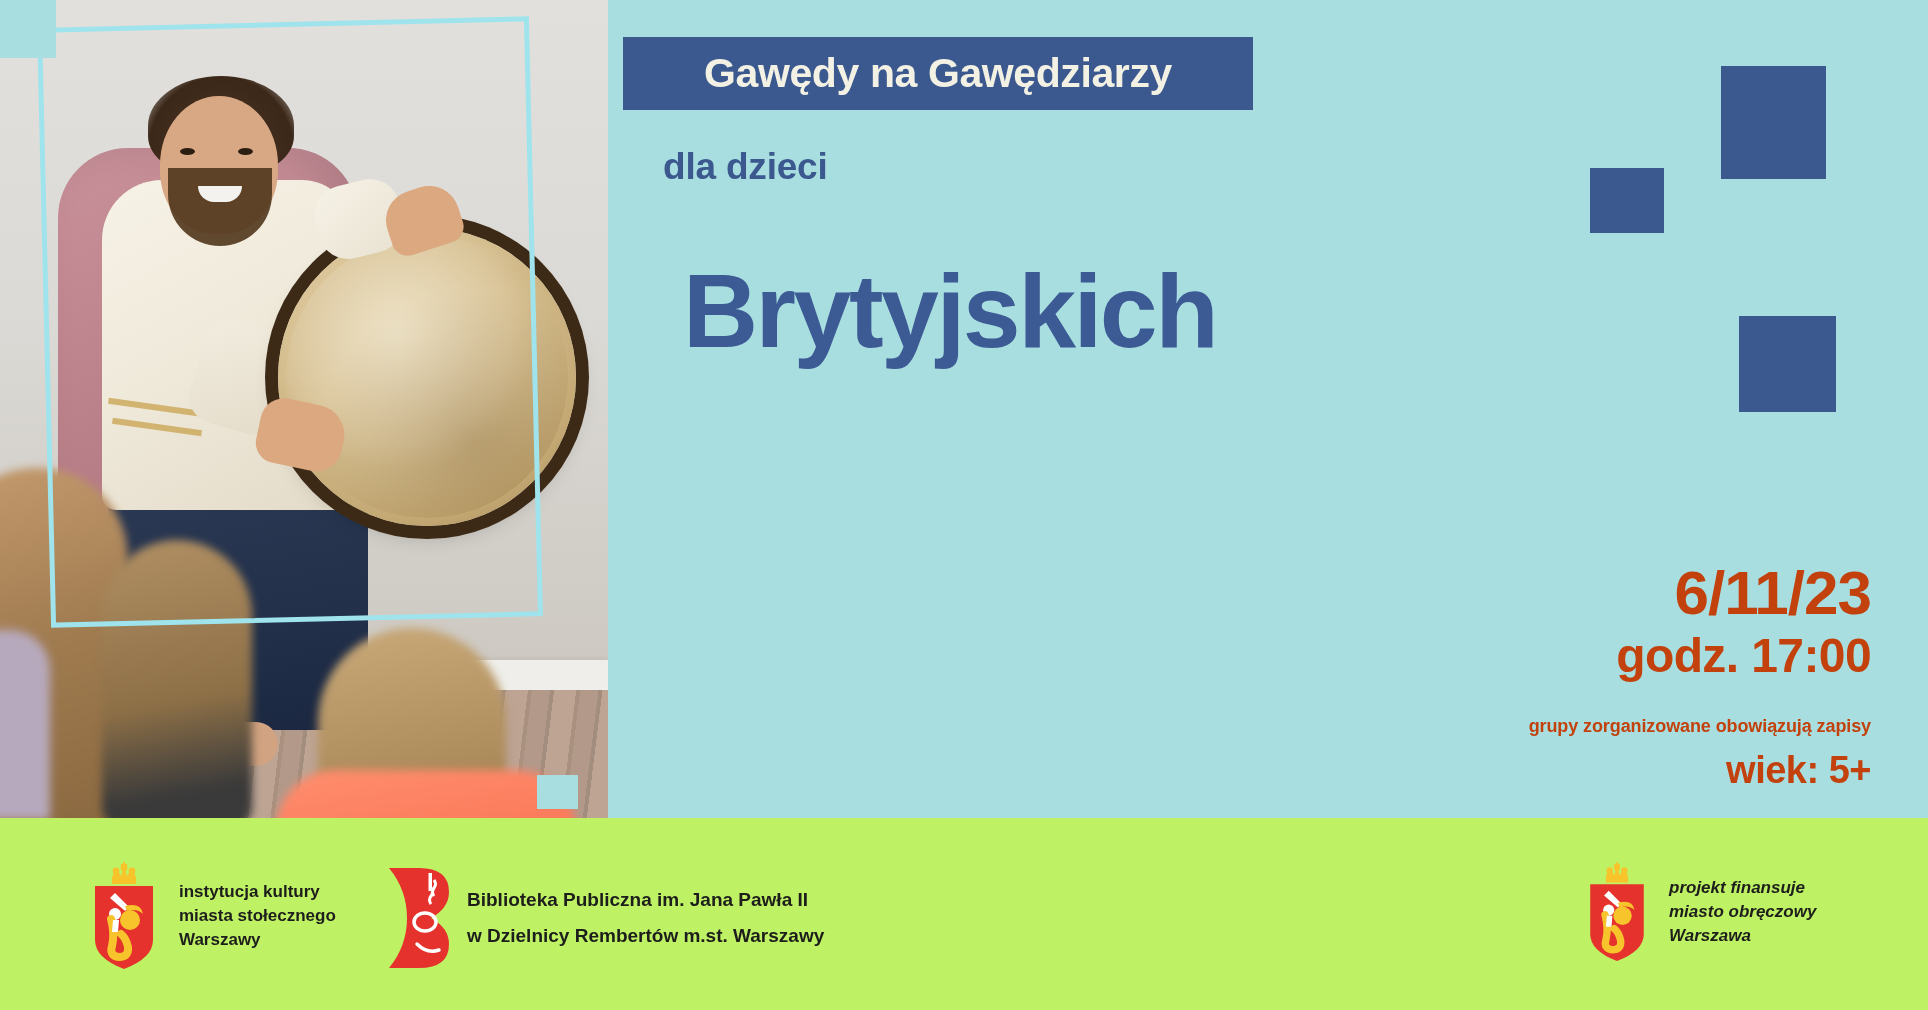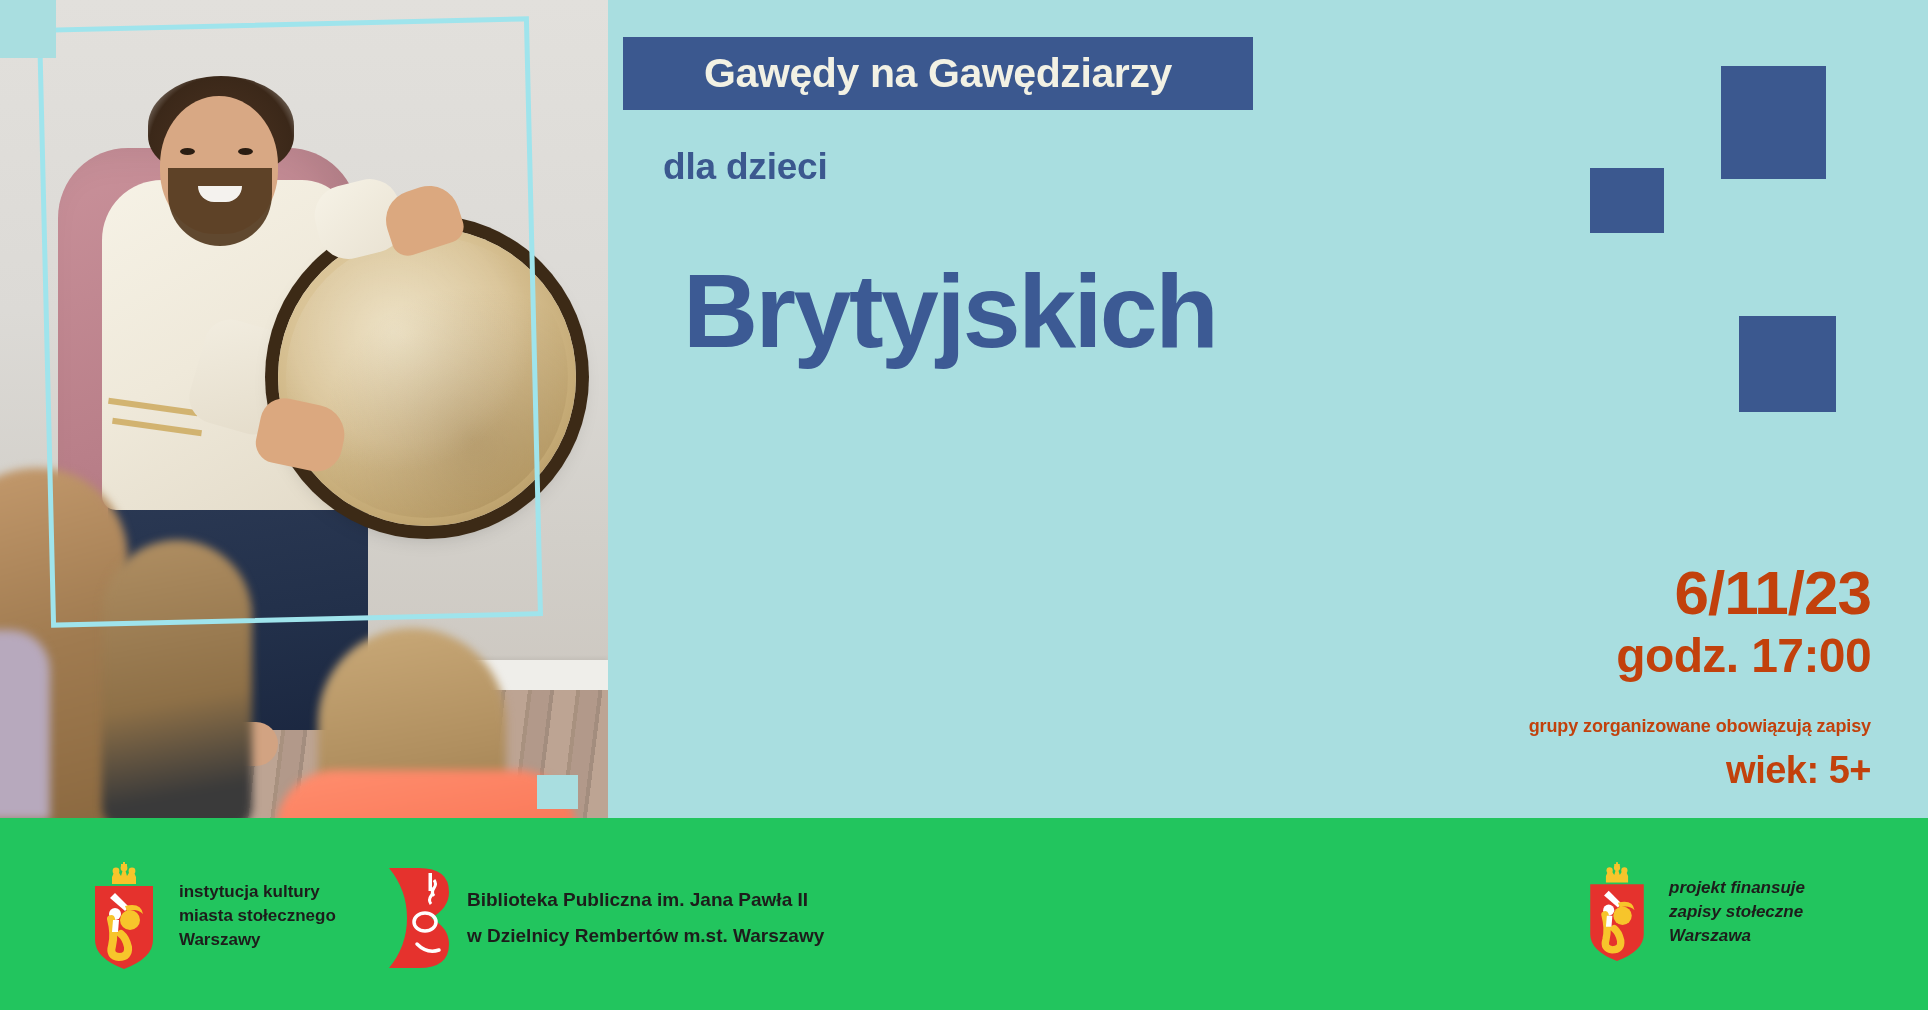--- a/index.html
+++ b/index.html
@@ -301,21 +301,21 @@
     font-weight:bold;
     margin-top:12px;
     letter-spacing:-0.5px;
   }
 
   
   .footer {
     position:absolute;
     left:0; top:818px;
     width:1928px; height:192px;
-    background:#22c55e;
+    background:#bef264;
   }
   .logo-group {
     position:absolute;
     display:flex; align-items:center; gap:16px;
   }
   .logo-g1 { left:85px; top:44px; }
   .logo-g2 { left:385px; top:48px; }
   .logo-g3 { left:1581px; top:44px;font-style:italic; }
 
   .logo-text {
@@ -473,20 +473,20 @@
             <path d="M40 44 Q56 40 58 52 Q52 46 42 49 Z" fill="#f7c52b"></path>
             <circle cx="30" cy="52" r="6" fill="#ffffff"></circle>
             <path d="M26 57 Q30 72 27 84 Q24 94 34 95 Q44 95 43 85 Q41 76 36 72" fill="none" stroke="#f7c52b" stroke-width="8" stroke-linecap="round"></path>
             <path d="M28 58 L34 58 L33 70 L27 70 Z" fill="#ffffff"></path>
             <circle cx="45" cy="58" r="10" fill="#f7c52b"></circle>
           </g>
         </svg>
       </div>
       <div class="logo-text">
         <div>projekt finansuje</div>
-        <div>zapisy stołeczne</div>
+        <div>miasto obręczowy</div>
         <div>Warszawa</div>
       </div>
     </div>
 
   </div>
 
 </div>
 
 </body></html>

